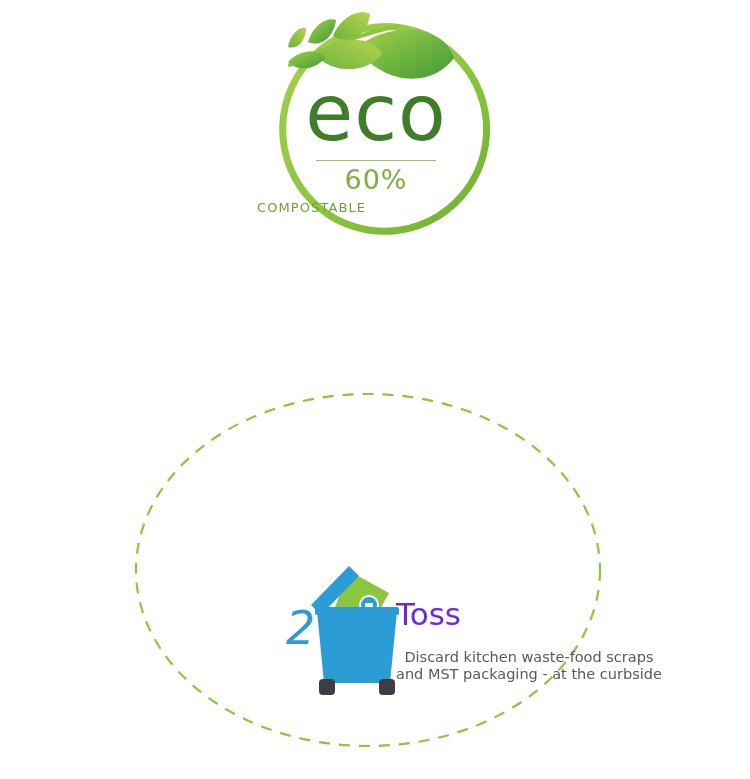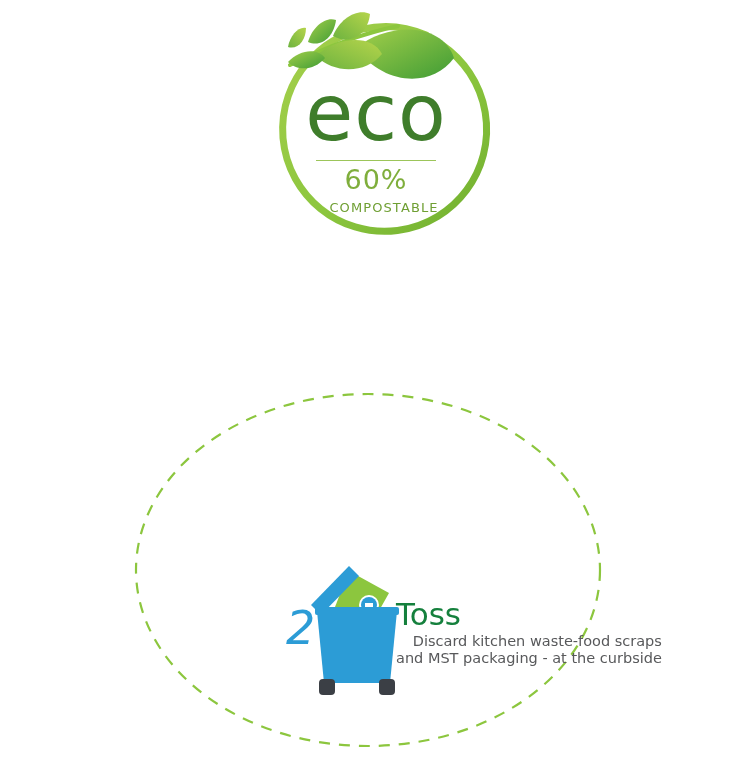--- a/index.html
+++ b/index.html
@@ -19,39 +19,39 @@
     color:#3f7d2b;font-weight:400;
   }
   #eco-badge .rule{
     position:absolute;left:60px;top:158px;width:120px;height:1px;background:#9cc55a;
   }
   #eco-badge .txt-pct{
     position:absolute;left:0;top:163px;width:240px;text-align:center;
     font-size:27px;line-height:30px;color:#7fae3c;letter-spacing:1px;
   }
   #eco-badge .txt-comp{
-    position:absolute;left:8px;top:198px;width:240px;text-align:center;
+    position:absolute;left:1px;top:198px;width:240px;text-align:left;
     font-size:13px;line-height:15px;color:#6f9f33;letter-spacing:1.1px;
   }
 
   
   .step{position:absolute;}
   .step .num{
     position:absolute;font-size:46px;line-height:46px;color:#2c9cd6;
     font-style:italic;font-weight:400;font-family:"DejaVu Sans", sans-serif;
   }
   .step .title{
-    position:absolute;font-size:31px;line-height:33px;color:#15803d;font-weight:400;
+    position:absolute;font-size:31px;line-height:33px;color:#6d28d9;font-weight:400;
     white-space:nowrap;
   }
   .step .desc{
     position:absolute;font-size:14.5px;line-height:17px;color:#58595b;
     white-space:pre-line;
   }
-  .step .desc.right{text-align:right;}
+  .step .desc.right{text-align:center;margin-top:16px;}
 
   
   #step-cook{left:0px;top:425px;width:340px;height:150px;}
 
   #step-toss{left:0px;top:280px;width:750px;height:150px;}
   #step-toss .num{left:286px;top:325px;}
   #step-toss .art{position:absolute;left:305px;top:283px;width:110px;height:137px;}
   #step-toss .title{left:396px;top:318px;}
   #step-toss .desc{left:396px;top:353px;}
 

